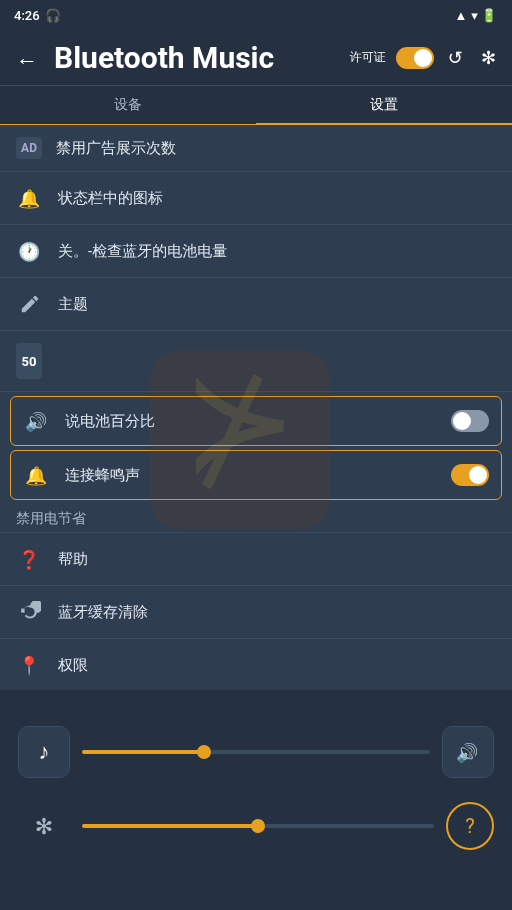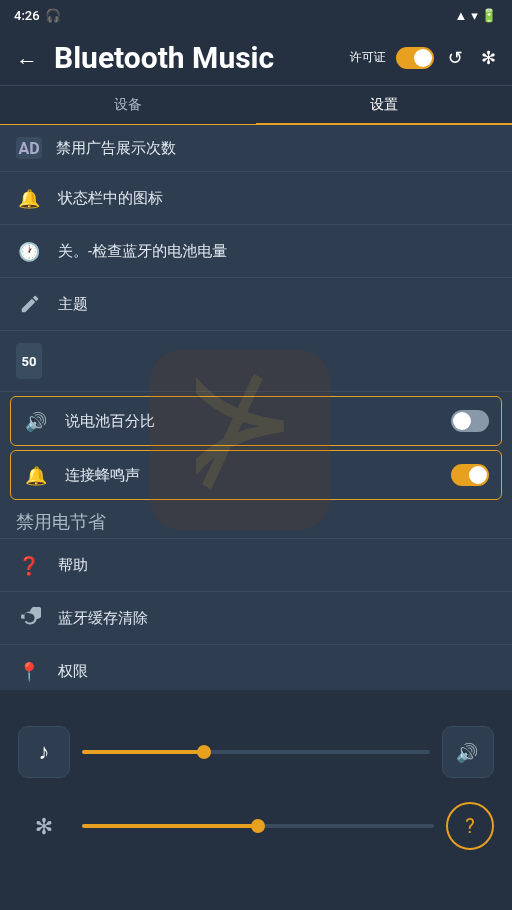--- a/index.html
+++ b/index.html
@@ -314,21 +314,21 @@
     <span>设备</span>
   </div>
   <div class="tab active">
     <span>设置</span>
   </div>
 </div>
 
 <div class="settings-list">
 
   <div class="setting-item">
-    <div class="setting-icon" style="font-size:16px; background:#3a4d60; border-radius:4px; width:26px; height:22px; display:flex; align-items:center; justify-content:center; color:#aac; font-weight:bold;">AD</div>
+    <div class="setting-icon" style="font-size:12px; background:#3a4d60; border-radius:4px; width:26px; height:22px; display:flex; align-items:center; justify-content:center; color:#aac; font-weight:bold;">AD</div>
     <span class="setting-text">禁用广告展示次数</span>
   </div>
 
   <div class="setting-item">
     <div class="setting-icon" style="font-size:18px;">🔔</div>
     <span class="setting-text">状态栏中的图标</span>
   </div>
 
   <div class="setting-item">
     <div class="setting-icon" style="font-size:18px;">🕐</div>
@@ -358,21 +358,21 @@
 
   <div class="setting-item toggle-row">
     <div class="setting-icon" style="font-size:18px;">🔔</div>
     <span class="setting-text">连接蜂鸣声</span>
     <div class="item-toggle on">
       <div class="knob"></div>
     </div>
   </div>
 
   <div class="setting-item" style="padding-top:6px; padding-bottom:4px;">
-    <span class="setting-text" style="color:#aab8c6; font-size:18px;">禁用电节省</span>
+    <span class="setting-text" style="color:#aab8c6; font-size:14px;">禁用电节省</span>
   </div>
 
   <div class="setting-item">
     <div class="setting-icon" style="font-size:18px;">❓</div>
     <span class="setting-text">帮助</span>
   </div>
 
   <div class="setting-item">
     <div class="setting-icon">
       <svg width="22" height="22" viewBox="0 0 24 24" fill="none">

